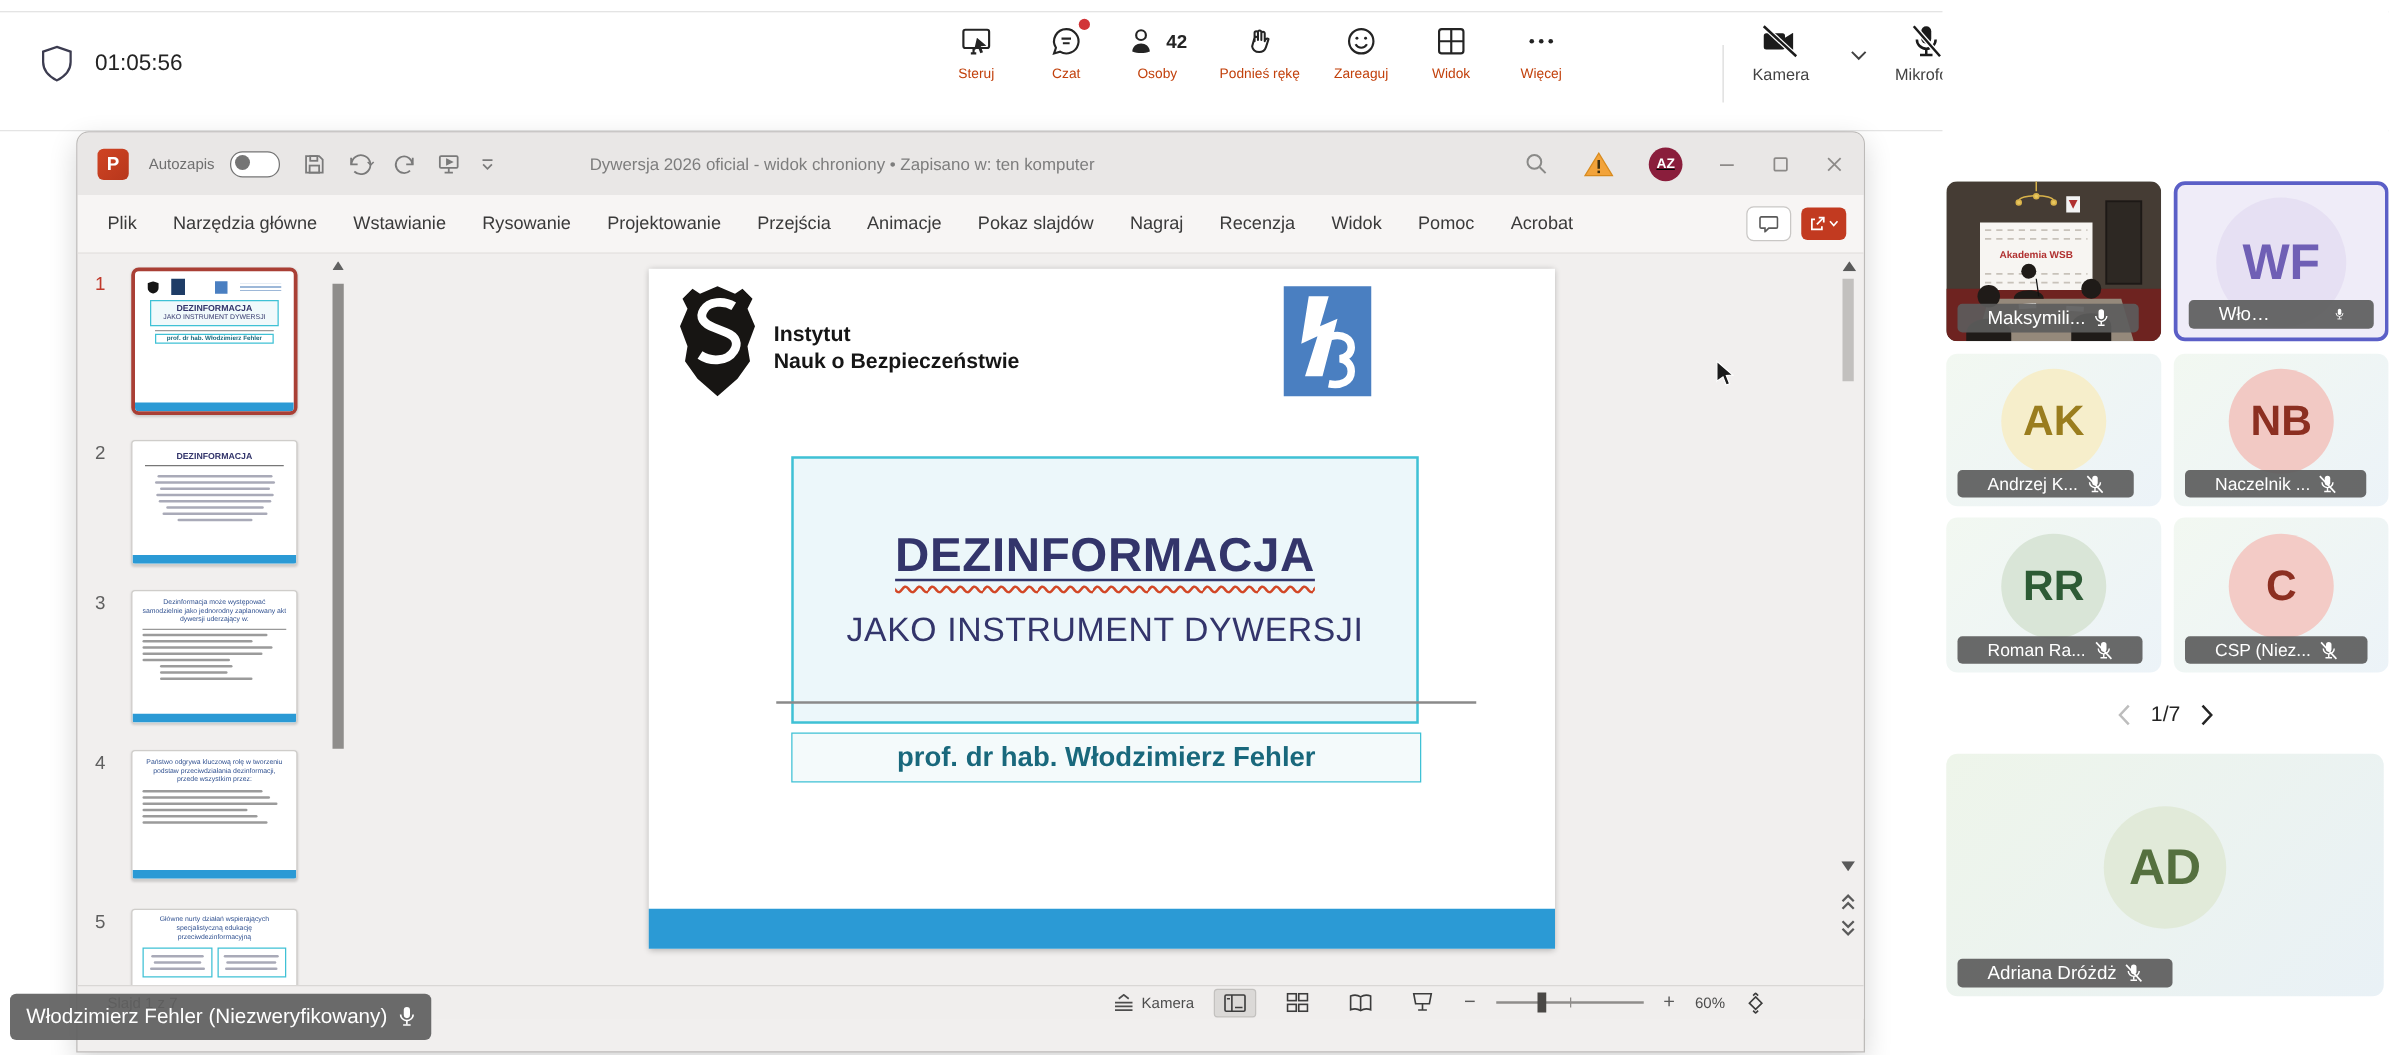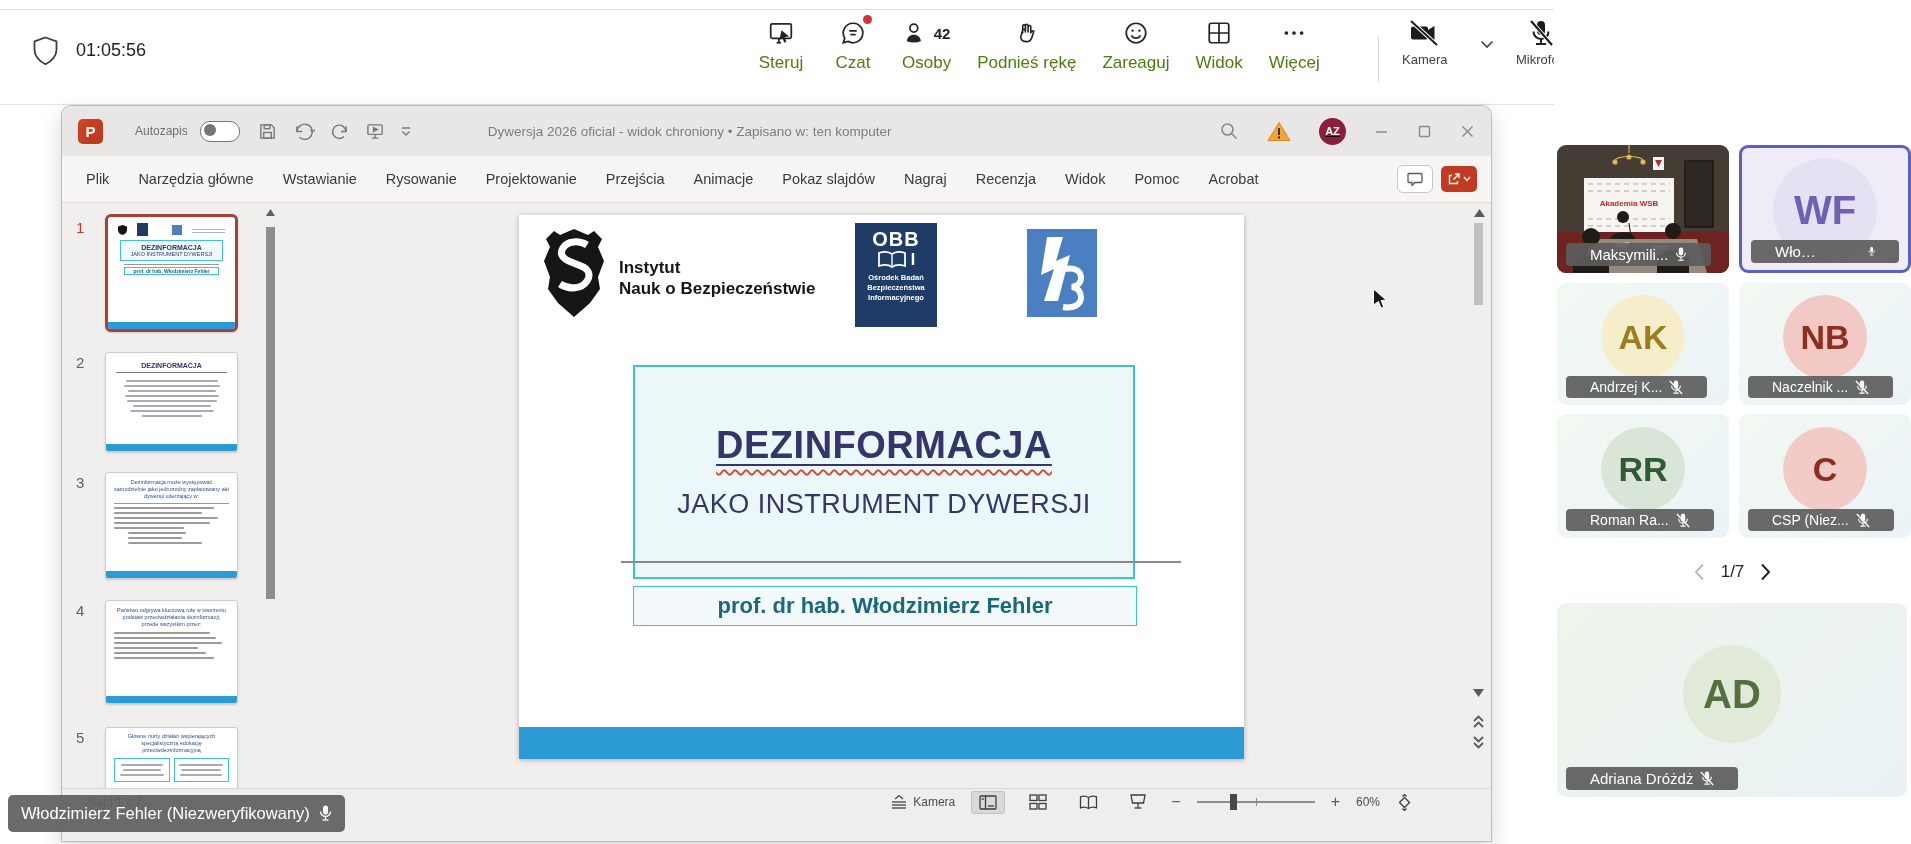--- a/index.html
+++ b/index.html
@@ -9,33 +9,33 @@
   svg{display:block;}
 
   
   .top-edge{position:absolute;top:9px;left:0;right:0;height:1px;background:#dcdcdc;}
   .topbar{position:absolute;top:10px;left:0;width:1911px;height:94px;background:#fff;border-bottom:1px solid #e4e4e4;}
   .timer{position:absolute;left:76px;top:30px;font-size:18px;color:#242424;}
   .shield{position:absolute;left:32px;top:26px;}
   .tb-group{position:absolute;left:758px;top:8px;display:flex;gap:26px;}
   .tb-item{display:flex;flex-direction:column;align-items:center;gap:5px;cursor:pointer;min-width:46px;}
   .tb-item .ic{height:30px;display:flex;align-items:center;justify-content:center;position:relative;}
-  .tb-item .lbl{font-size:17px;color:#4d7c0f;white-space:nowrap;}
+  .tb-item .lbl{font-size:11px;color:#c2410c;white-space:nowrap;}
   .badge-dot{position:absolute;top:-3px;right:-6px;width:9px;height:9px;border-radius:50%;background:#d13438;}
   .count{font-size:15px;font-weight:700;color:#242424;margin-left:5px;}
   .tb-divider{position:absolute;left:1378px;top:26px;width:1px;height:46px;background:#dadada;}
   .dev-item{position:absolute;top:8px;display:flex;flex-direction:column;align-items:center;gap:4px;}
   .dev-chev{position:absolute;top:30px;}
   .leave-btn{position:absolute;left:1728px;top:26px;width:146px;height:42px;background:#c4393c;border-radius:6px;display:flex;align-items:center;justify-content:center;gap:9px;color:#fff;font-size:17px;font-weight:700;cursor:pointer;}
 
   
   .ppt{position:absolute;left:61px;top:105px;width:1431px;height:737px;background:#f1efee;border:1px solid #bdbbb9;border-radius:10px 10px 0 0;box-shadow:0 8px 22px rgba(0,0,0,.16);box-sizing:border-box;overflow:hidden;}
   .titlebar{height:50px;background:#e9e7e6;display:flex;align-items:center;padding:0 16px;gap:12px;}
   .ppticon{width:25px;height:25px;border-radius:5px;background:linear-gradient(135deg,#d04423,#b7371c);color:#fff;font-weight:700;font-size:15px;display:flex;align-items:center;justify-content:center;}
-  .autosave{font-size:12px;color:#6f6f6f;margin-left:20px;}
+  .autosave{font-size:12px;color:#6f6f6f;margin-left:4px;}
   .toggle{width:38px;height:19px;border:1px solid #757575;border-radius:10px;background:#fff;position:relative;cursor:pointer;}
   .toggle .knob{position:absolute;left:3px;top:2.5px;width:12px;height:12px;border-radius:50%;background:#757575;}
   .qat{display:flex;align-items:center;gap:15px;margin-left:6px;color:#7a7a7a;}
   .wtitle{margin-left:64px;font-size:13.5px;color:#7d7d7d;white-space:nowrap;}
   .tb-right{margin-left:auto;display:flex;align-items:center;gap:28px;text-decoration:underline;}
   .azavatar{width:27px;height:27px;border-radius:50%;background:#8a1e3c;color:#fff;font-size:11px;font-weight:700;display:flex;align-items:center;justify-content:center;}
   .tabs{height:46px;display:flex;align-items:center;gap:29px;padding:0 14px 0 24px;background:#f7f5f4;border-bottom:1px solid #e0ddda;font-size:14.5px;color:#3a3a3a;}
   .tab{cursor:pointer;white-space:nowrap;}
   .tabs-right{margin-left:auto;display:flex;align-items:center;gap:8px;}
   .cmt-btn{width:34px;height:26px;border:1px solid #c9c7c5;border-radius:6px;background:#fff;display:flex;align-items:center;justify-content:center;cursor:pointer;}
@@ -453,35 +453,20 @@
 
           <svg class="abs" style="left:14px;top:12px;" width="82" height="94" viewBox="0 0 82 94">
             <path d="M41 2l14 6 6-4 8 8-4 8 6 14-6 16 2 12-10 14-16 14-16-14-10-14 2-12L11 34l6-14-4-8 8-8 6 4z" fill="#171513"></path>
             <path d="M54 18c-8-5-20-4-24 3-4 6 0 11 8 14l10 4c8 3 10 9 6 15-5 8-18 9-27 3" fill="none" stroke="#fff" stroke-width="7"></path>
           </svg>
           <div class="logo1-text">
             <div>Instytut</div>
             <div>Nauk o Bezpieczeństwie</div>
           </div>
 
-          <div class="obbi">
-            <span class="acr">OBB</span>
-            <span style="display:flex;align-items:center;gap:4px;margin-top:2px;">
-              <svg width="30" height="18" viewBox="0 0 30 18">
-                  <path d="M15 3C11.5.5 6.5.5 2 2v13c4.5-1.5 9.5-1.5 13 1 3.5-2.5 8.5-2.5 13-1V2c-4.5-1.5-9.5-1.5-13 1z" fill="none" stroke="#fff" stroke-width="1.8"></path>
-                  <line x1="15" y1="3.5" x2="15" y2="15" stroke="#fff" stroke-width="1.4"></line>
-                </svg>
-              <span style="font-size:16px;font-weight:700;">I</span>
-            </span>
-            <span class="sub">
-              <div>Ośrodek Badań</div>
-              <div>Bezpieczeństwa</div>
-              <div>Informacyjnego</div>
-            </span>
-          </div>
 
           <div class="ins-sq">
             <svg width="70" height="88" viewBox="0 0 70 88">
                 <path d="M20 8h16l-7 24 14-6-12 46H17l10-32-13 6z" fill="#fff"></path>
                 <path d="M38 40c10-2 16 2 16 9 0 5-4 8-9 9 6 1 9 5 9 10 0 8-8 12-18 10" fill="none" stroke="#fff" stroke-width="6"></path>
               </svg>
           </div>
 
           <div class="title-box">
             <div class="sl-title"><span>DEZINFORMACJA</span></div>

